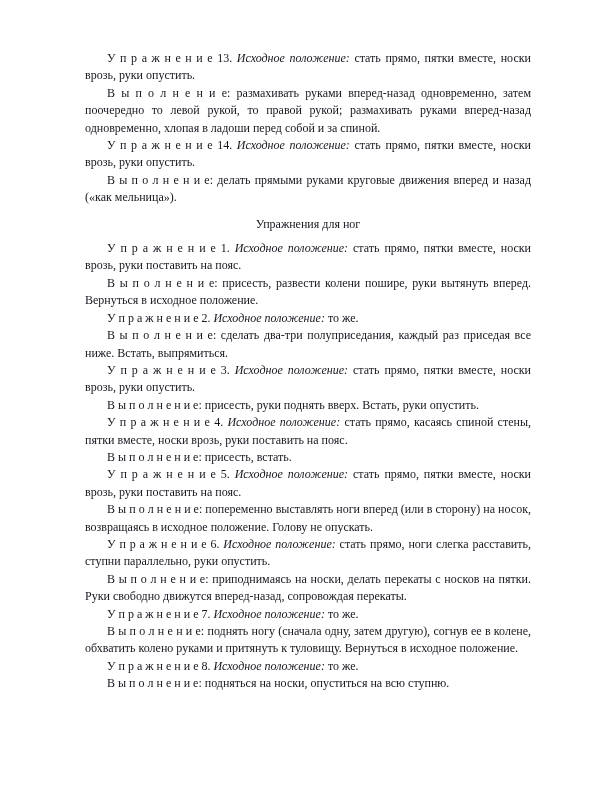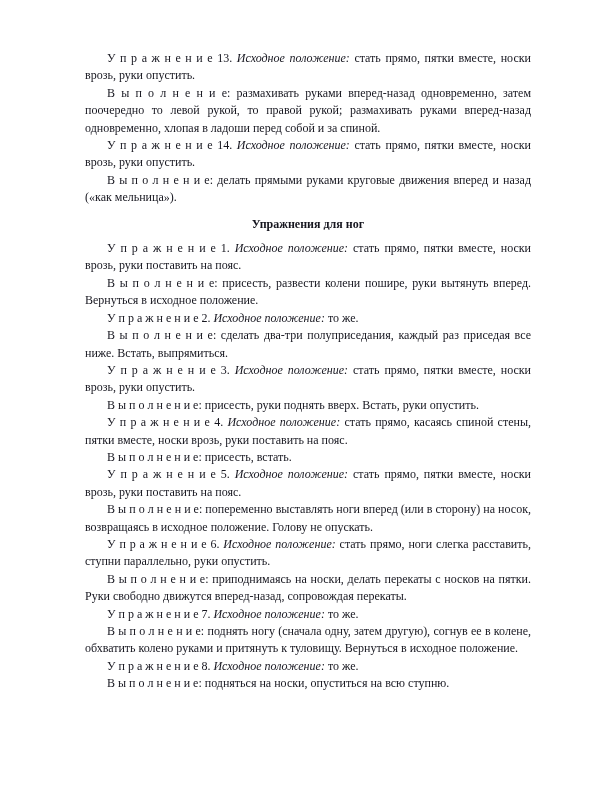--- a/index.html
+++ b/index.html
@@ -26,21 +26,21 @@
   }
   .para {
     margin: 0;
     text-align: justify;
     text-indent: 22px;
   }
   .heading {
     margin: 9px 0 7px 0;
     text-align: center;
     text-indent: 0;
-    font-weight: bold;
+    font-weight: normal;
   }
   .italic {
     font-style: italic;
   }
   .normal {
     font-style: normal;
   }
 </style>
 </head>
 <body>

